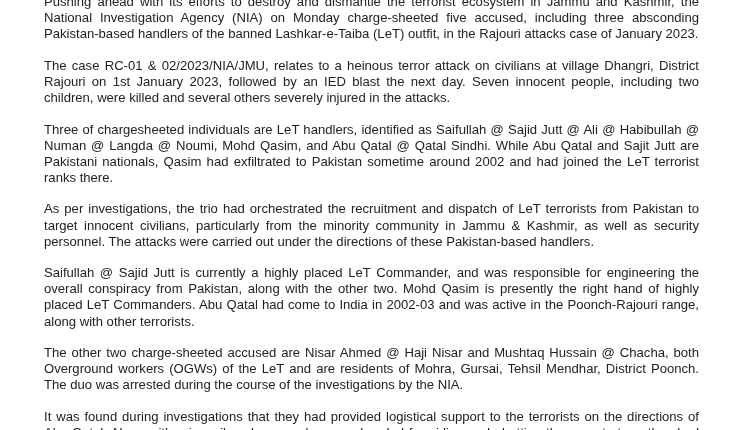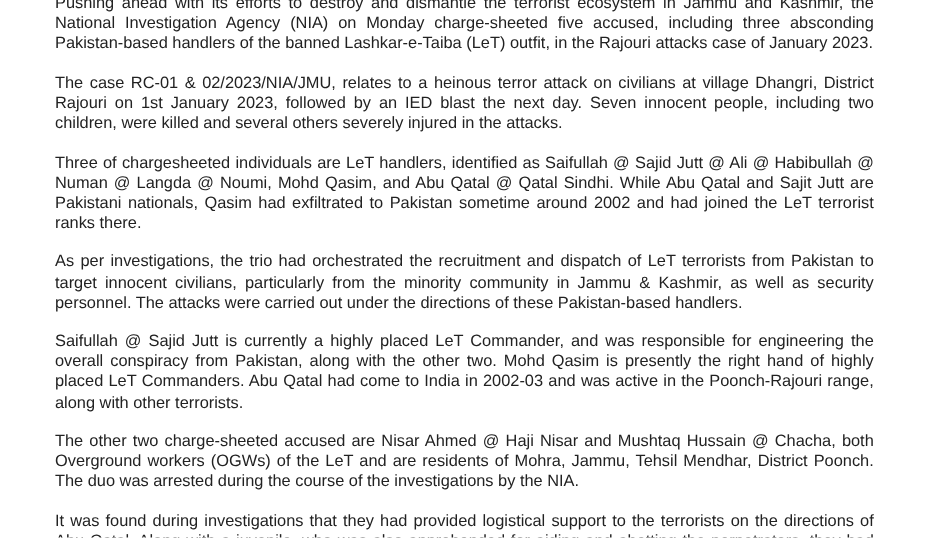--- a/index.html
+++ b/index.html
@@ -31,16 +31,16 @@
 </style>
 </head>
 <body>
 
 <div class="page">
   <p class="para">Pushing ahead with its efforts to destroy and dismantle the terrorist ecosystem in Jammu and Kashmir, the National Investigation Agency (NIA) on Monday charge-sheeted five accused, including three absconding Pakistan-based handlers of the banned Lashkar-e-Taiba (LeT) outfit, in the Rajouri attacks case of January 2023.</p>
   <p class="para">The case RC-01 &amp; 02/2023/NIA/JMU, relates to a heinous terror attack on civilians at village Dhangri, District Rajouri on 1st January 2023, followed by an IED blast the next day. Seven innocent people, including two children, were killed and several others severely injured in the attacks.</p>
   <p class="para">Three of chargesheeted individuals are LeT handlers, identified as Saifullah @ Sajid Jutt @ Ali @ Habibullah @ Numan @ Langda @ Noumi, Mohd Qasim, and Abu Qatal @ Qatal Sindhi. While Abu Qatal and Sajit Jutt are Pakistani nationals, Qasim had exfiltrated to Pakistan sometime around 2002 and had joined the LeT terrorist ranks there.</p>
   <p class="para">As per investigations, the trio had orchestrated the recruitment and dispatch of LeT terrorists from Pakistan to target innocent civilians, particularly from the minority community in Jammu &amp; Kashmir, as well as security personnel. The attacks were carried out under the directions of these Pakistan-based handlers.</p>
   <p class="para">Saifullah @ Sajid Jutt is currently a highly placed LeT Commander, and was responsible for engineering the overall conspiracy from Pakistan, along with the other two. Mohd Qasim is presently the right hand of highly placed LeT Commanders. Abu Qatal had come to India in 2002-03 and was active in the Poonch-Rajouri range, along with other terrorists.</p>
-  <p class="para">The other two charge-sheeted accused are Nisar Ahmed @ Haji Nisar and Mushtaq Hussain @ Chacha, both Overground workers (OGWs) of the LeT and are residents of Mohra, Jammu, Tehsil Mendhar, District Poonch. The duo was arrested during the course of the investigations by the NIA.</p>
+  <p class="para">The other two charge-sheeted accused are Nisar Ahmed @ Haji Nisar and Mushtaq Hussain @ Chacha, both Overground workers (OGWs) of the LeT and are residents of Mohra, Gursai, Tehsil Mendhar, District Poonch. The duo was arrested during the course of the investigations by the NIA.</p>
   <p class="para">It was found during investigations that they had provided logistical support to the terrorists on the directions of Abu Qatal. Along with a juvenile, who was also apprehended for aiding and abetting the perpetrators, they had provided food, shelter, and other types of logistics support to the terrorists for approximately three months following the attack in Dhangri. They had also attempted to conceal evidence by destroying the mobile phone used for clandestine communication with the Pakistan-based LeT commanders.</p>
 
 </div>
 
 </body></html>

